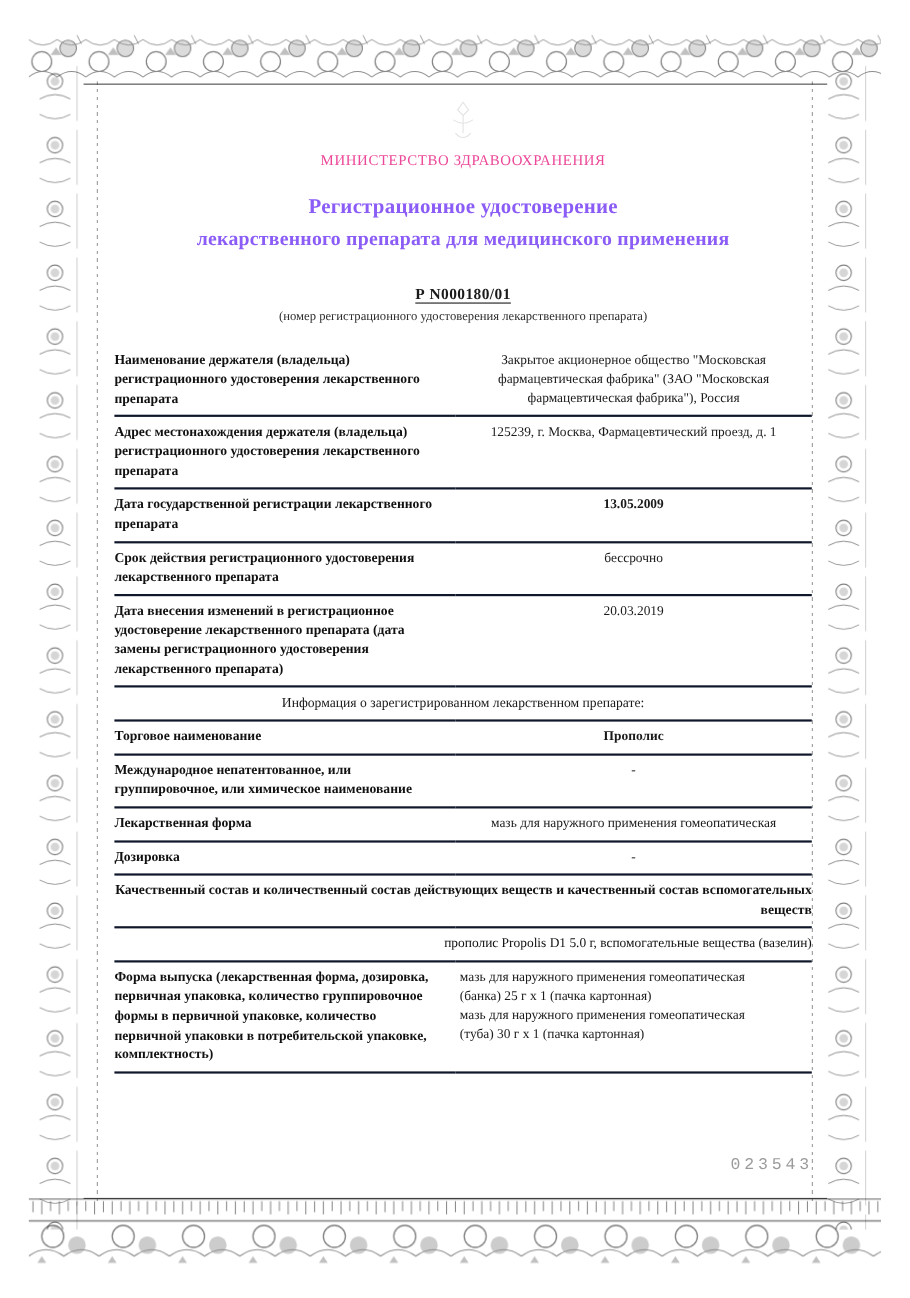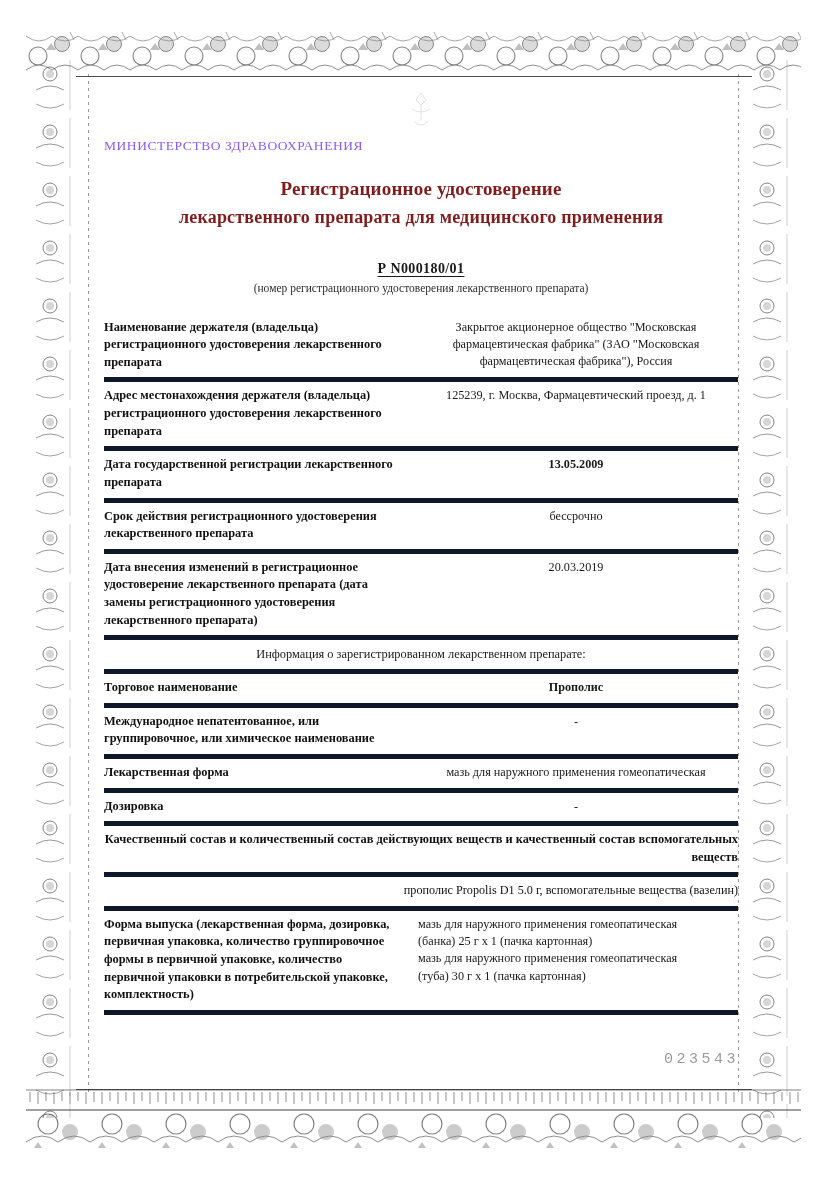--- a/index.html
+++ b/index.html
@@ -56,35 +56,36 @@
 
   .emblem {
     height: 46px;
     display: flex;
     align-items: center;
     justify-content: center;
     opacity: .18;
   }
 
   .ministry {
+    text-align: center;
     font-size: 13.5px;
     letter-spacing: .55px;
     line-height: 1.42;
-    color: #8b5cf6;
+    color: #ec4899;
     margin-top: 2px;
   }
 
   .doc-title {
     text-align: center;
     font-weight: bold;
     font-size: 19px;
     line-height: 1.5;
     margin-top: 20px;
     letter-spacing: .2px;
-    color: #7f1d1d;
+    color: #8b5cf6;
   }
   .doc-title .line2 { font-size: 18px; }
 
   .regnum-block {
     text-align: center;
     margin-top: 30px;
   }
   .regnum {
     font-weight: bold;
     font-size: 14px;
@@ -100,21 +101,21 @@
 
   
   .data-table {
     width: 100%;
     border-collapse: collapse;
     margin-top: 20px;
   }
   .data-table td {
     vertical-align: top;
     padding: 5px 0 6px 0;
-    border-bottom: 5px solid #0f172a;
+    border-bottom: 2px solid #0f172a;
   }
   .data-table tr.no-rule td { border-bottom: none; }
 
   td.lbl {
     width: 300px;
     font-weight: bold;
     font-size: 12.4px;
     line-height: 1.42;
     padding-right: 10px;
     color: #111;

